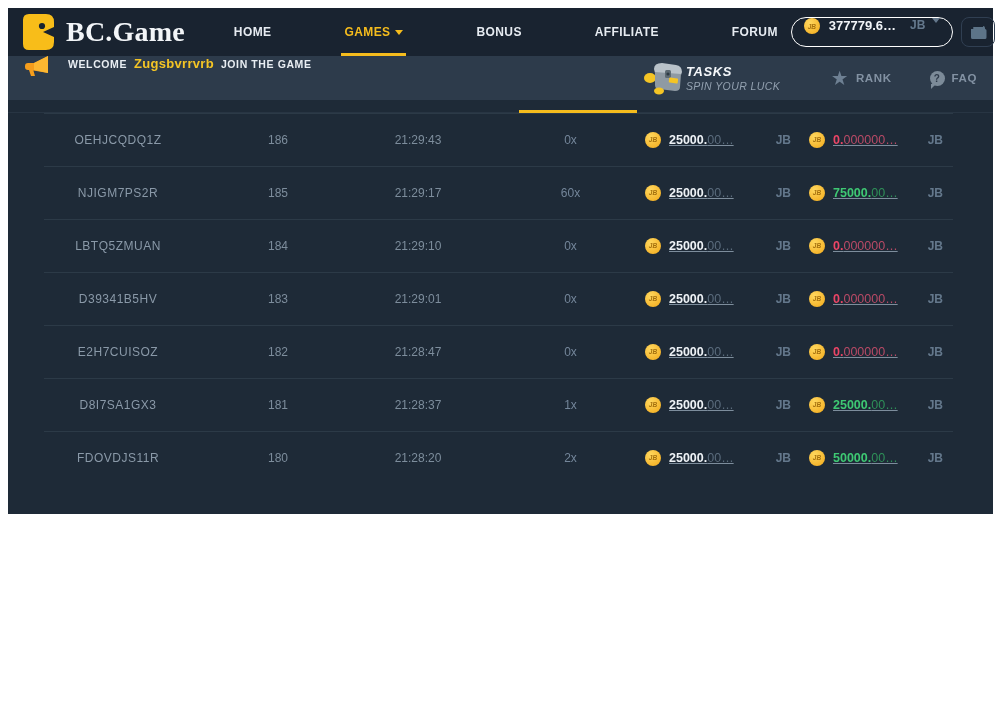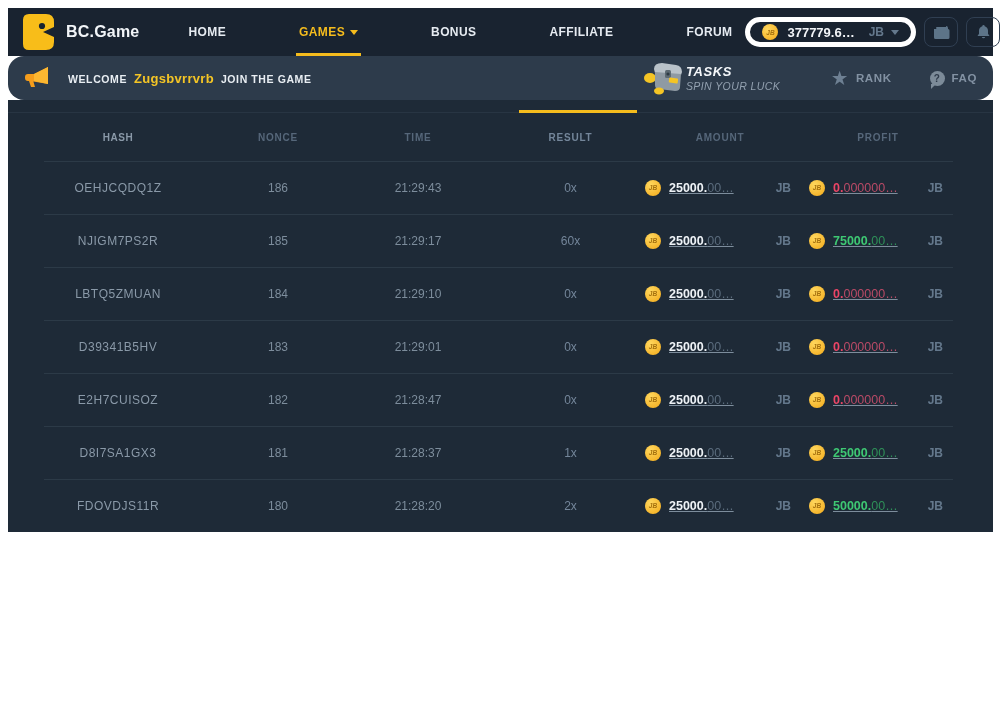--- a/index.html
+++ b/index.html
@@ -3,51 +3,51 @@
 <meta charset="utf-8">
 <style>
   * { margin:0; padding:0; box-sizing:border-box; }
   html,body { background:#ffffff; font-family:"Liberation Sans", sans-serif; }
   body { width:1000px; height:706px; overflow:hidden; }
   .page { width:985px; margin:8px 0 0 8px; }
 
   
   .navbar { height:48px; background:#192330; display:flex; align-items:center; padding:0 14px; }
   .brand { display:flex; align-items:center; }
-  .brand-name { color:#f2f5f8; font-size:16px; font-weight:800; margin-left:10px; letter-spacing:.2px; }
+  .brand-name { color:#f2f5f8; font-size:28px; font-weight:800; margin-left:10px; letter-spacing:.2px;font-family:Liberation Serif, serif; }
   .nav { display:flex; margin-left:36px; height:48px;gap:47px; }
   .nav-item { position:relative; display:flex; align-items:center; gap:5px; height:48px; padding:0 13px;
               color:#e6ebf1; font-size:12px; font-weight:700; letter-spacing:.4px; cursor:pointer; }
   .nav-item.active { color:#f5bc1d; }
   .nav-item.active::after { content:''; position:absolute; left:10px; right:10px; bottom:0; height:3px; background:#f5bc1d; }
   .caret { width:0; height:0; border-left:4px solid transparent; border-right:4px solid transparent; border-top:5px solid #f5bc1d; }
   .caret.gray { border-top-color:#64788c; }
 
   .topbar-right { margin-left:auto; display:flex; align-items:center; }
-  .balance-pill { display:flex; align-items:center; height:30px; border:5px solid #ffffff; border-radius:16px;
+  .balance-pill { display:flex; align-items:flex-start; height:30px; border:1px solid #ffffff; border-radius:16px;
                   padding:0 12px; min-width:158px; cursor:pointer; }
   .coin { flex:none; width:16px; height:16px; border-radius:50%;
           background:radial-gradient(circle at 35% 30%, #ffd75e, #f2a919);
           display:inline-flex; align-items:center; justify-content:center; }
   .coin b { font-size:6.5px; font-weight:800; color:#a5700e; letter-spacing:0; }
   .balance-value { color:#f2f5f8; font-size:13px; font-weight:700; margin-left:9px; }
   .balance-cur { color:#64788c; font-size:12px; font-weight:700; margin-left:auto; padding-left:14px; margin-right:7px; }
   .icon-btn { width:34px; height:30px; border:1px solid #303f52; border-radius:8px; background:transparent;
               display:flex; align-items:center; justify-content:center; margin-left:8px; cursor:pointer; }
   .icon-btn svg { fill:#5d7488; }
   .vdivider { width:1px; height:26px; background:#303f52; margin:0 12px 0 14px; }
   .user { display:flex; align-items:center; cursor:pointer; }
   .avatar { width:26px; height:26px; border-radius:50%; border:2px solid #e9e9e9;
             background:radial-gradient(circle at 45% 35%, #cfcfcf, #8b8b8b 55%, #5c5c5c); position:relative; overflow:hidden; }
   .avatar::after { content:''; position:absolute; left:6px; top:7px; width:10px; height:12px; border-radius:50%;
                    background:radial-gradient(circle at 50% 35%, #bdbdbd, #6d6d6d); }
   .user-name { color:#fdba74; font-size:13px; font-weight:700; margin:4px 8px 0 9px; }
 
   
-  .banner { height:44px; background:#2d3b4b; display:flex; align-items:center; padding:0 16px;border-radius:16px; }
+  .banner { height:44px; background:#2d3b4b; display:flex; padding:0 16px; }
   .welcome { display:flex; align-items:baseline; margin-left:18px; }
   .welcome .w-txt { color:#e9eef3; font-size:10.5px; font-weight:700; letter-spacing:.6px; }
   .welcome .w-user { color:#f5c525; font-size:13px; font-weight:800; margin:0 7px; letter-spacing:.3px; }
   .banner-right { margin-left:auto; display:flex; align-items:center; }
   .tasks { display:flex; align-items:center; margin-right:52px; cursor:pointer; }
   .tasks-text { margin-left:2px; }
   .tasks-title { color:#f4f7fa; font-size:13px; font-weight:800; font-style:italic; letter-spacing:.6px; }
   .tasks-sub { color:#93a1b0; font-size:10.5px; font-style:italic; letter-spacing:.4px; margin-top:1px; }
   .mini-link { display:flex; align-items:center; color:#8392a3; font-size:11.5px; font-weight:700;
                letter-spacing:.6px; cursor:pointer; }
@@ -188,28 +188,20 @@
       <div class="mini-link">
         <span class="faq-ic">?</span>
         <span>FAQ</span>
       </div>
     </div>
   </div>
 
   <div class="content">
     <div class="tab-indicator"></div>
 
-    <div class="thead">
-      <span class="c-hash">HASH</span>
-      <span class="c-nonce">NONCE</span>
-      <span class="c-time">TIME</span>
-      <span class="c-result">RESULT</span>
-      <span class="c-amount" style="justify-content:center">AMOUNT</span>
-      <span class="c-profit" style="justify-content:center">PROFIT</span>
-    </div>
 
     <div class="rows" id="rows">
   <div class="row">
     <span class="c-hash">OEHJCQDQ1Z</span>
     <span class="c-nonce">186</span>
     <span class="c-time">21:29:43</span>
     <span class="c-result">0x</span>
     <span class="c-amount">
       <i class="coin">
               <b>JB</b>

